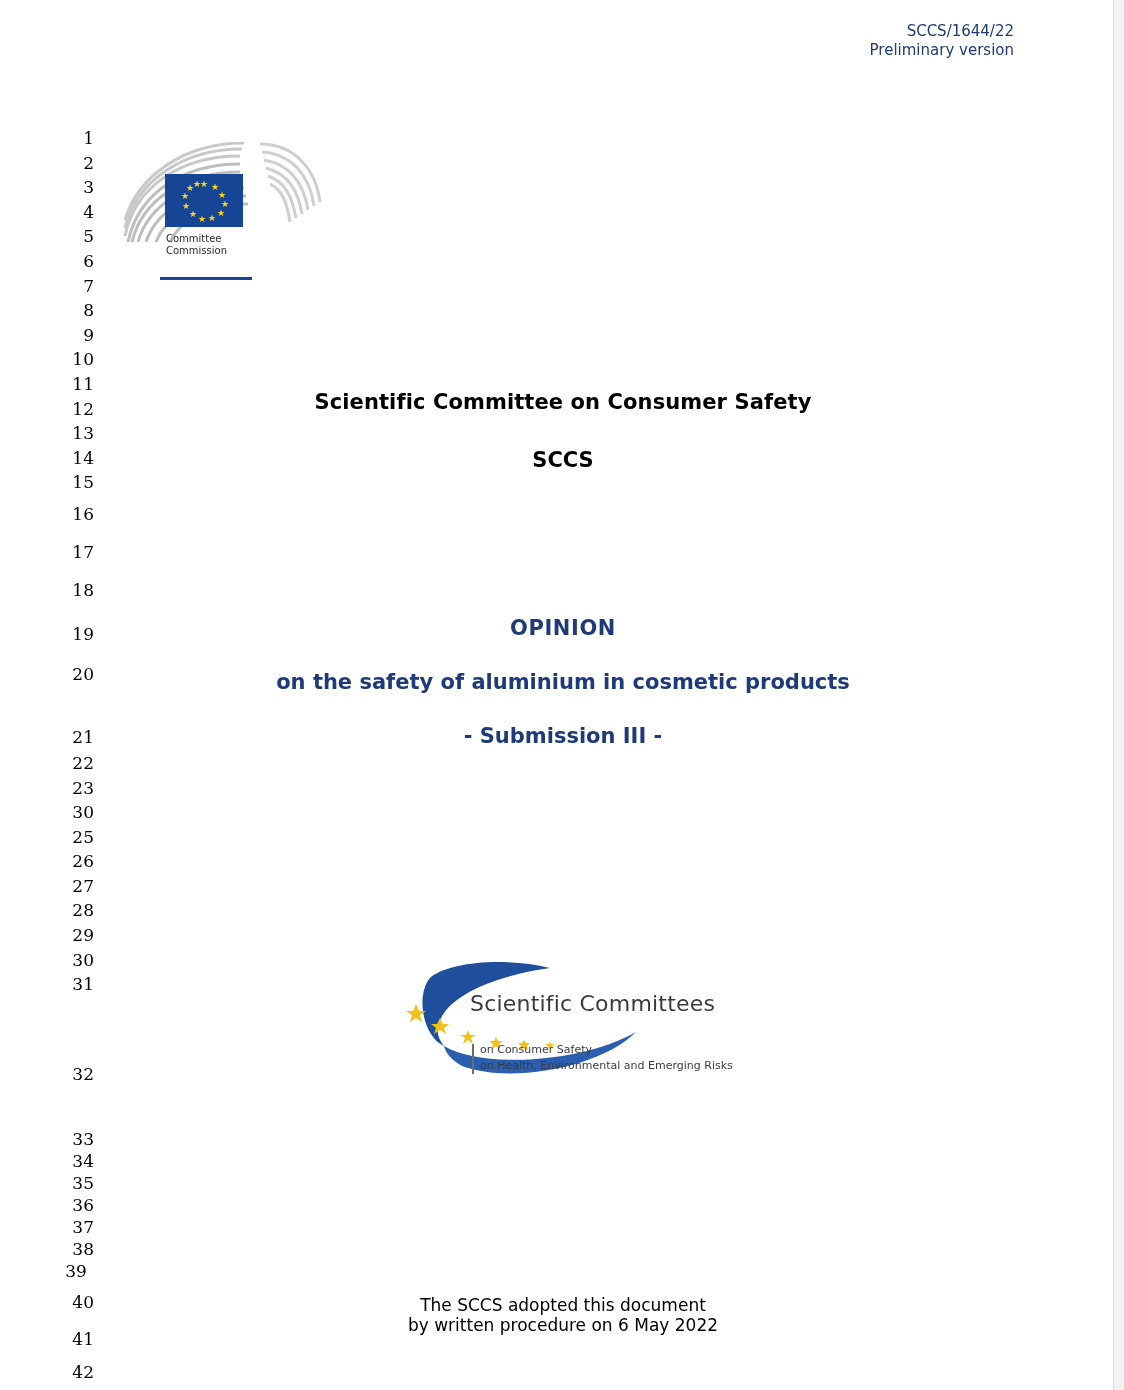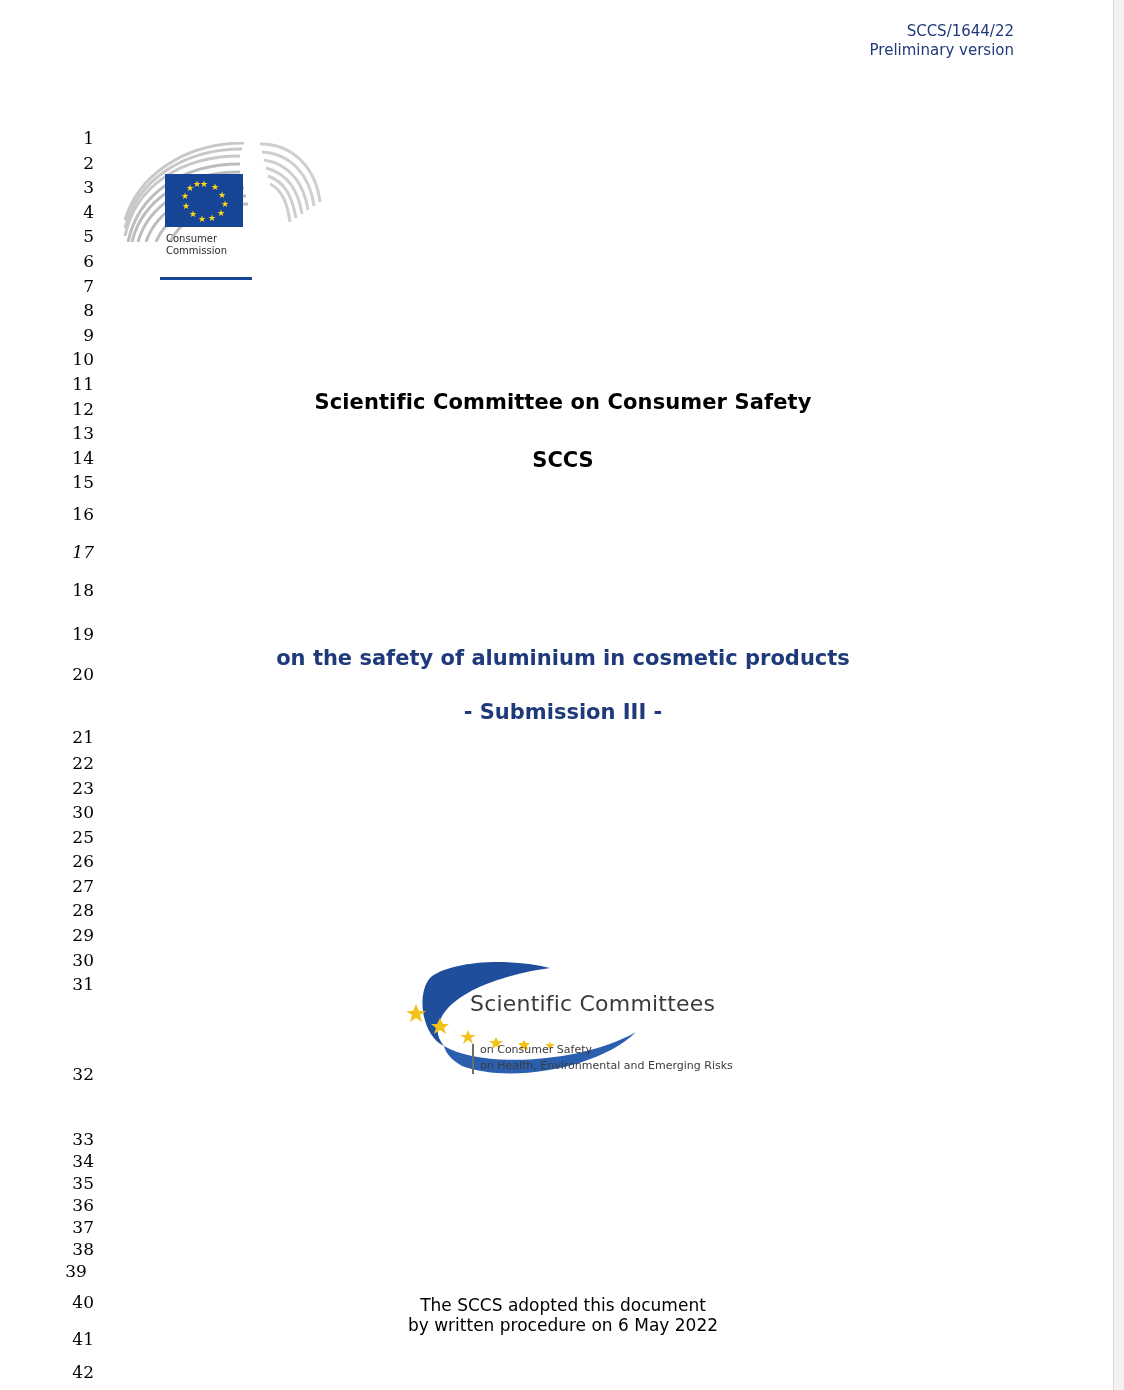--- a/index.html
+++ b/index.html
@@ -226,21 +226,21 @@
     <div class="ln">7</div>
     <div class="ln">8</div>
     <div class="ln">9</div>
     <div class="ln">10</div>
     <div class="ln">11</div>
     <div class="ln">12</div>
     <div class="ln">13</div>
     <div class="ln">14</div>
     <div class="ln">15</div>
     <div class="ln" style="height:38px;line-height:38px;">16</div>
-    <div class="ln" style="height:38px;line-height:38px;font-style:italic;">17</div>
+    <div class="ln" style="height:38px;line-height:38px;">17</div>
     <div class="ln" style="height:38px;line-height:38px;">18</div>
     <div class="ln" style="height:51px;line-height:51px;">19</div>
     <div class="ln" style="height:28px;line-height:28px;">20</div>
     <div class="ln" style="height:28px;line-height:28px;margin-top:35px;">21</div>
     <div class="ln">22</div>
     <div class="ln">23</div>
     <div class="ln">30</div>
     <div class="ln">25</div>
     <div class="ln">26</div>
     <div class="ln">27</div>
@@ -296,32 +296,33 @@
       <span class="eu-star" style="left:43px; top:40px;">★</span>
       <span class="eu-star" style="left:33px; top:41px;">★</span>
       <span class="eu-star" style="left:24px; top:36px;">★</span>
       <span class="eu-star" style="left:17px; top:28px;">★</span>
       <span class="eu-star" style="left:16px; top:18px;">★</span>
       <span class="eu-star" style="left:21px; top:10px;">★</span>
       <span class="eu-star" style="left:28px; top:6px;">★</span>
     </div>
 
     <div class="eu-text">
-      <div>Consumer</div>
+      <div>Committee</div>
       <div>Commission</div>
     </div>
     <div class="eu-rule"></div>
   </div>
 
   <div class="title-block">
     <div class="title-main">Scientific Committee on Consumer Safety</div>
     <div class="title-sccs">SCCS</div>
   </div>
 
   <div class="opinion-block">
+    <div class="opinion-word">OPINION</div>
     <div class="opinion-subject">on the safety of aluminium in cosmetic products</div>
     <div class="opinion-submission">- Submission III -</div>
   </div>
 
   <div class="sc-logo">
     <svg viewBox="0 0 330 125" width="330" height="125">
       <path d="M30,18 C48,2 105,-3 150,8 C120,12 70,24 48,48 C36,62 34,74 44,86 C22,76 16,34 30,18 Z" fill="#1f4e9c"></path>
       <path d="M44,86 C80,108 180,104 236,72 C200,108 110,124 62,106 C52,100 46,94 44,86 Z" fill="#2a5fb0"></path>
       <g fill="#f3c21a">
         <polygon points="16,44 19,51 26,51 20,55 22,62 16,58 10,62 12,55 6,51 13,51"></polygon>

